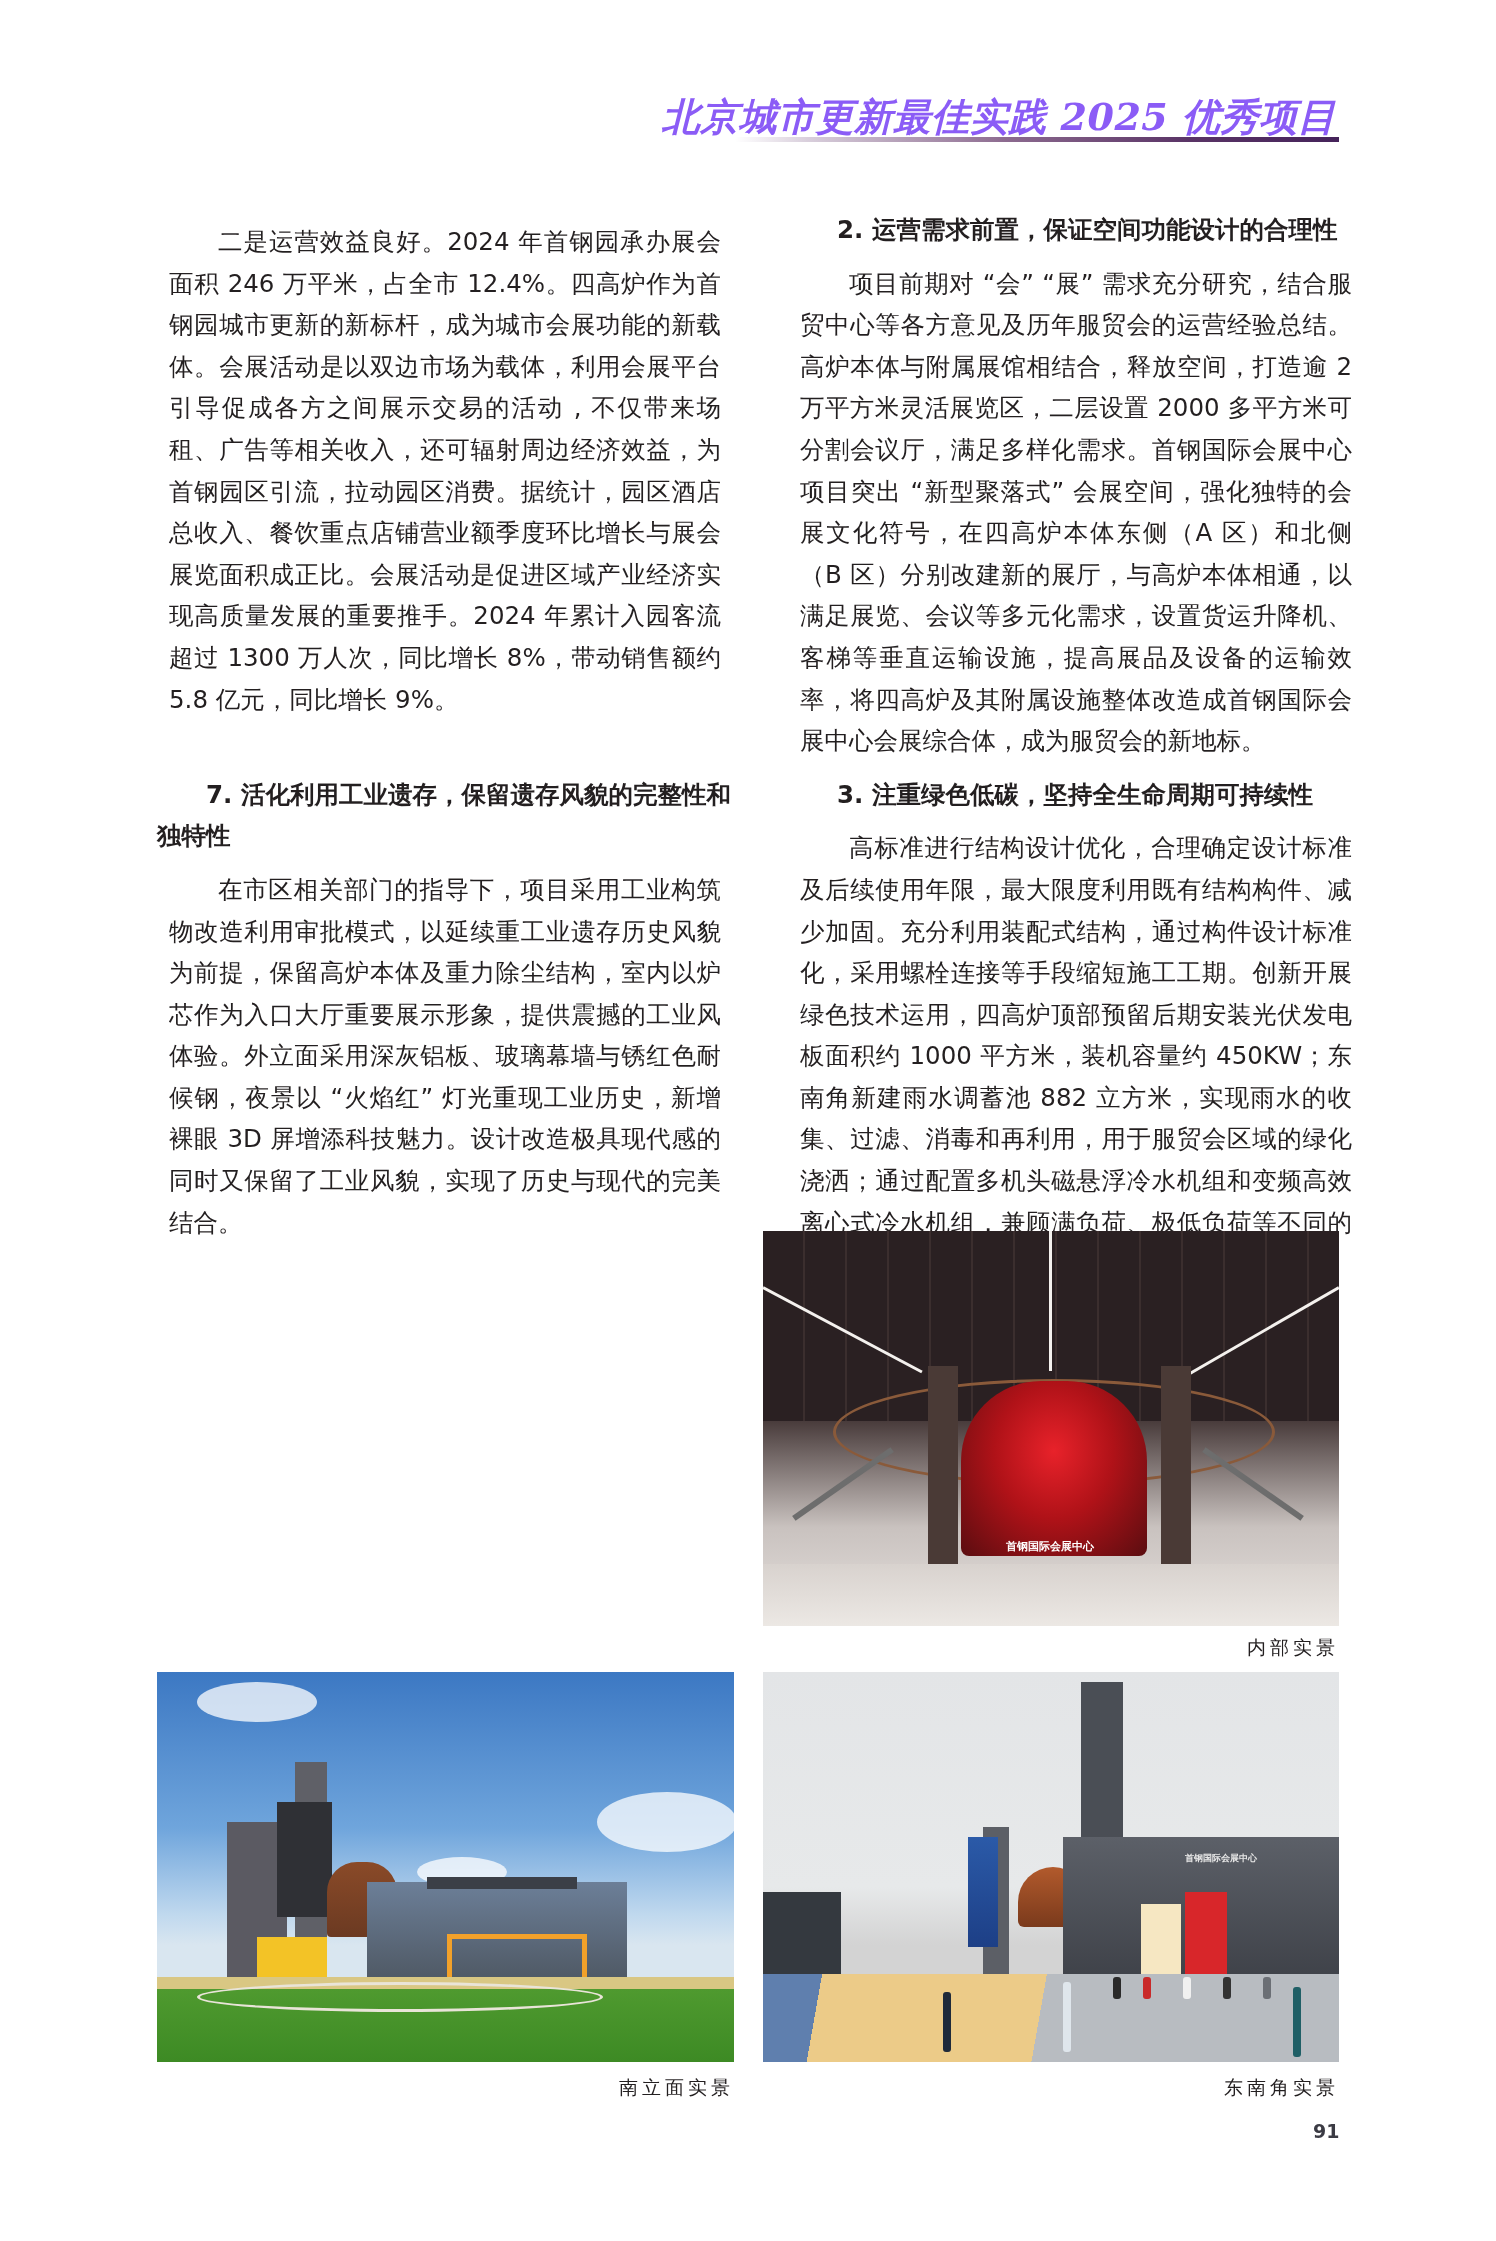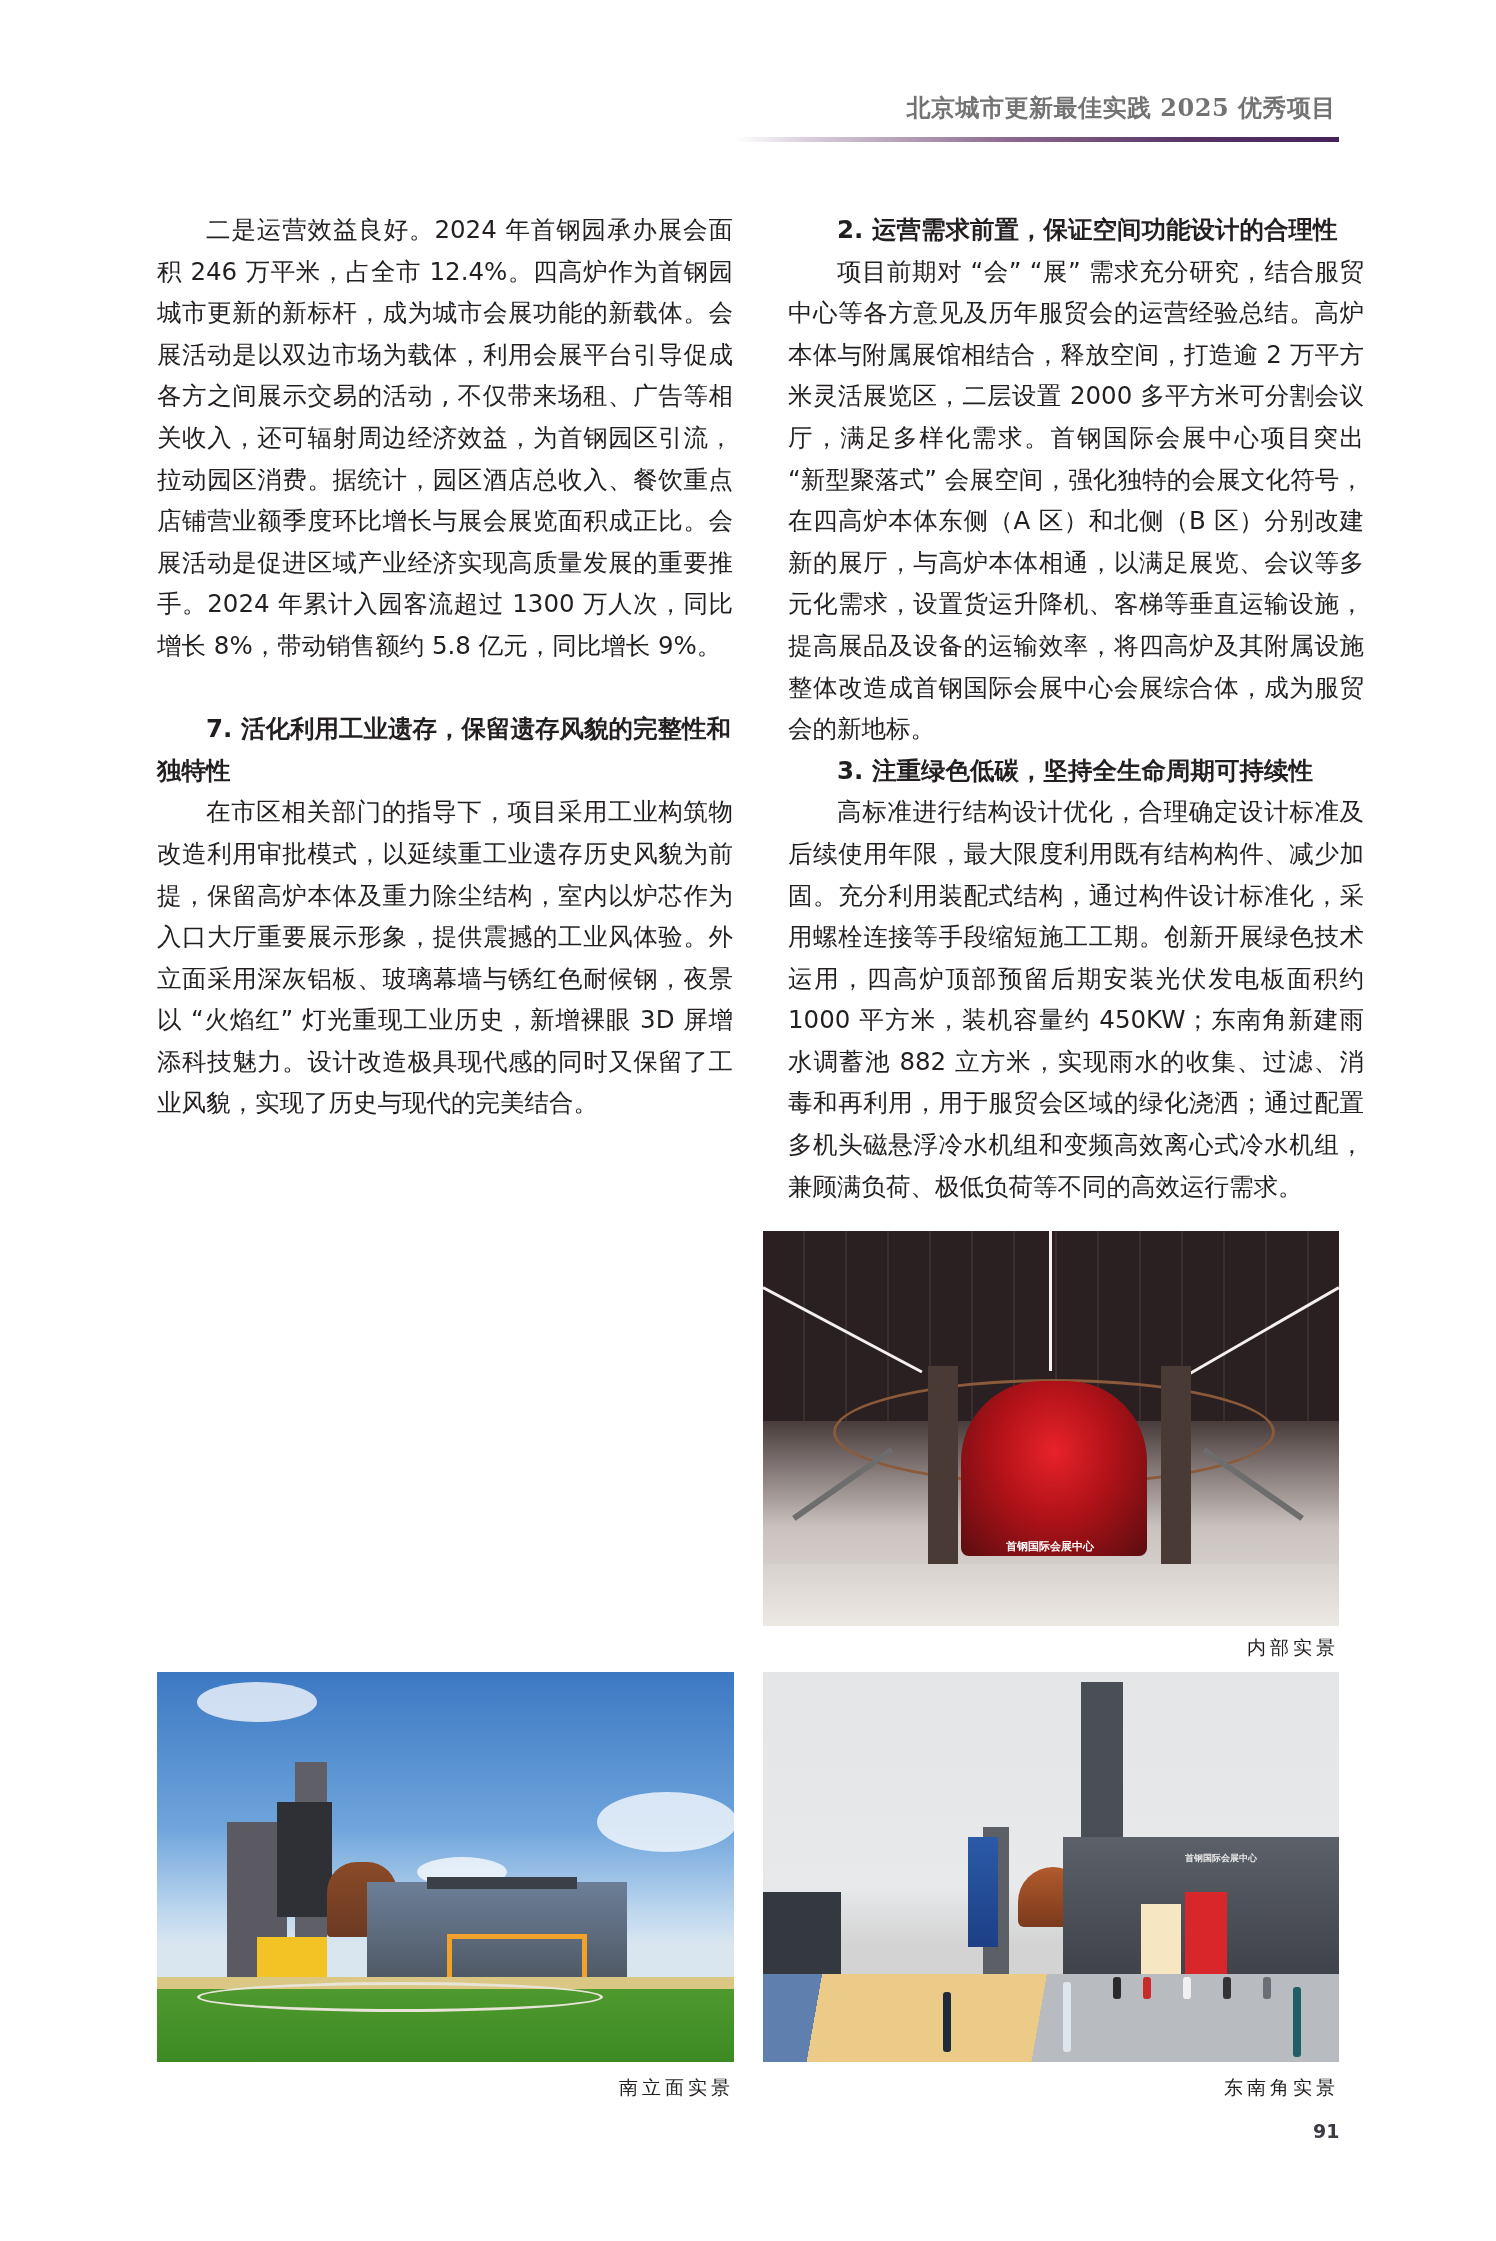--- a/index.html
+++ b/index.html
@@ -1,22 +1,22 @@
 <!DOCTYPE html>
 <html><head>
 <meta charset="utf-8">
 <style>
   html, body { margin: 0; padding: 0; background: #ffffff; }
   body { width: 1496px; height: 2241px; position: relative; overflow: hidden; font-family: "DejaVu Sans", "Liberation Sans", sans-serif; color: #231f20; }
-  .header-title { position: absolute; right: 160px; top: 92px; font-family: "DejaVu Serif", "Liberation Serif", serif; font-weight: bold; font-size: 24px; color: #737373; letter-spacing: 0.5px; white-space: nowrap; }
+  .header-title { position: absolute; right: 160px; top: 92px; font-family: "DejaVu Serif", "Liberation Serif", serif; font-weight: bold; font-size: 38px; color: #8b5cf6; letter-spacing: 0.5px; white-space: nowrap; font-style: italic; }
   .header-bar { position: absolute; left: 735px; top: 137px; width: 604px; height: 5px; background: linear-gradient(to right, #ffffff 0%, #d9cfdc 12%, #8c6a8f 45%, #5a3466 75%, #45235a 100%); }
   .col { position: absolute; width: 576px; font-size: 24.5px; line-height: 41.6px; }
   .col-left { left: 157px; top: 209px; }
   .col-right { left: 788px; top: 209px; }
-  .col p { margin: 0; text-align: justify; text-justify: inter-ideograph; }
+  .col p { margin: 12px; text-align: justify; text-justify: inter-ideograph; }
   .col p.indent { text-indent: 2em; }
   .col h3 { margin: 0; font-size: 24.5px; line-height: 41.6px; font-weight: bold; text-indent: 2em; }
   .col h2 { margin: 0; font-size: 24.5px; line-height: 41.6px; font-weight: bold; text-indent: 2em; }
   .spacer { height: 41.6px; }
   .photo { position: absolute; overflow: hidden; }
   .caption { position: absolute; font-family: "DejaVu Serif", "Liberation Serif", serif; font-size: 19px; letter-spacing: 4px; color: #231f20; text-align: right; }
   
   .ph-interior { left: 763px; top: 1231px; width: 576px; height: 395px; background: linear-gradient(#2b2224 0%, #3a2c2c 45%, #c9c2bf 75%, #e6e1de 100%); }
   .ph-interior .ceiling { position: absolute; left: 0; top: 0; width: 100%; height: 48%; background: repeating-linear-gradient(90deg, #2a2022 0 40px, #3b2e2e 40px 42px); }
   .ph-interior .light { position: absolute; background: #f4f1ee; height: 3px; transform-origin: left center; }

